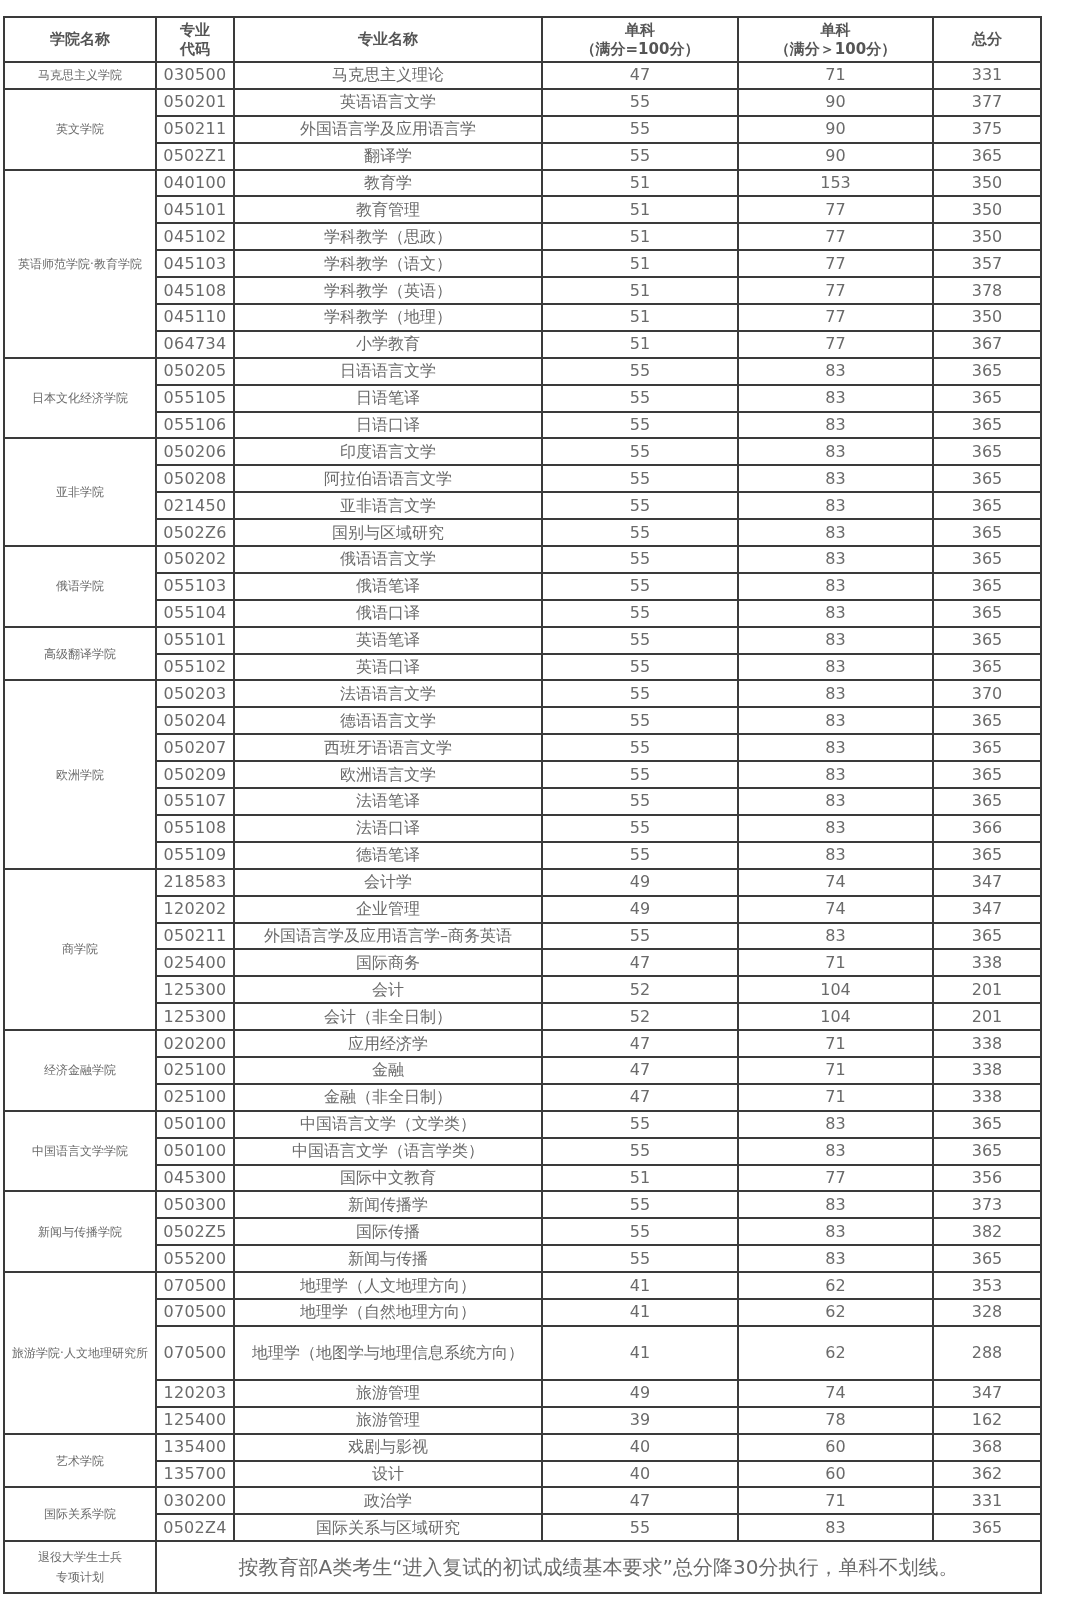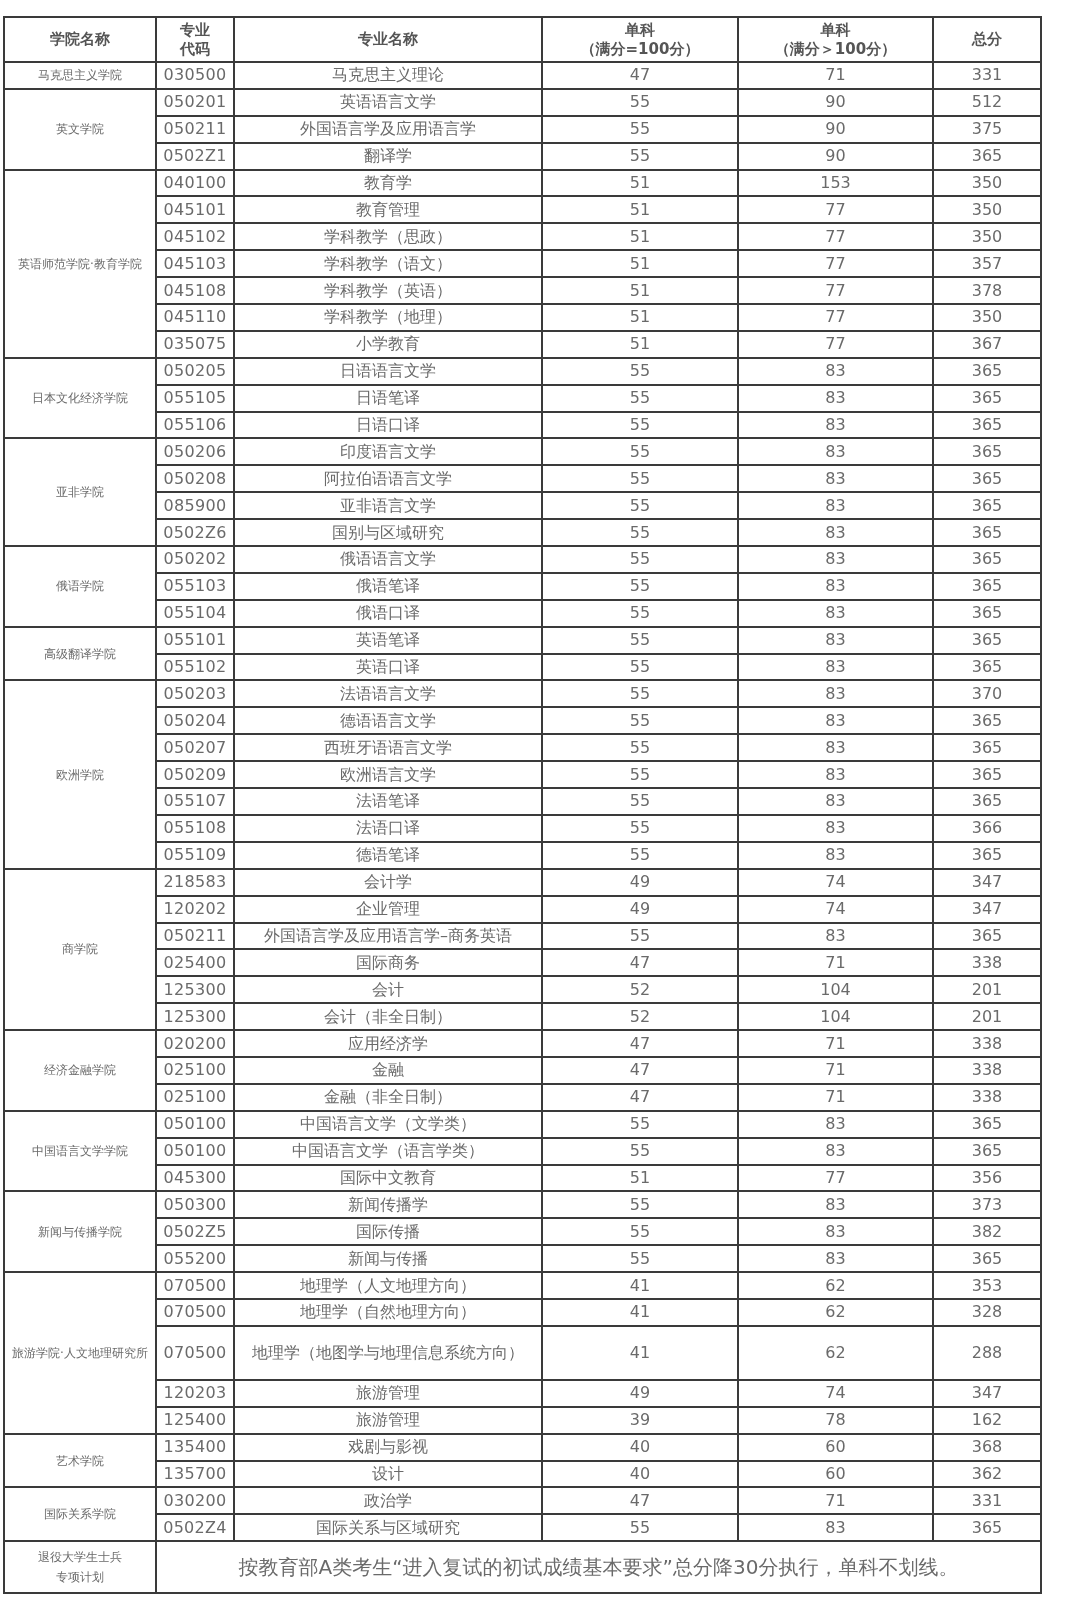--- a/index.html
+++ b/index.html
@@ -73,21 +73,21 @@
         <td>47</td>
         <td>71</td>
         <td>331</td>
       </tr>
       <tr>
         <td class="college" rowspan="3">英文学院</td>
         <td class="code">050201</td>
         <td>英语语言文学</td>
         <td>55</td>
         <td>90</td>
-        <td>512</td>
+        <td>377</td>
       </tr>
       <tr>
         <td class="code">050211</td>
         <td>外国语言学及应用语言学</td>
         <td>55</td>
         <td>90</td>
         <td>375</td>
       </tr>
       <tr>
         <td class="code">0502Z1</td>
@@ -133,21 +133,21 @@
         <td>378</td>
       </tr>
       <tr>
         <td class="code">045110</td>
         <td>学科教学（地理）</td>
         <td>51</td>
         <td>77</td>
         <td>350</td>
       </tr>
       <tr>
-        <td class="code">035075</td>
+        <td class="code">064734</td>
         <td>小学教育</td>
         <td>51</td>
         <td>77</td>
         <td>367</td>
       </tr>
       <tr>
         <td class="college" rowspan="3">日本文化经济学院</td>
         <td class="code">050205</td>
         <td>日语语言文学</td>
         <td>55</td>
@@ -177,21 +177,21 @@
         <td>365</td>
       </tr>
       <tr>
         <td class="code">050208</td>
         <td>阿拉伯语语言文学</td>
         <td>55</td>
         <td>83</td>
         <td>365</td>
       </tr>
       <tr>
-        <td class="code">085900</td>
+        <td class="code">021450</td>
         <td>亚非语言文学</td>
         <td>55</td>
         <td>83</td>
         <td>365</td>
       </tr>
       <tr>
         <td class="code">0502Z6</td>
         <td>国别与区域研究</td>
         <td>55</td>
         <td>83</td>

